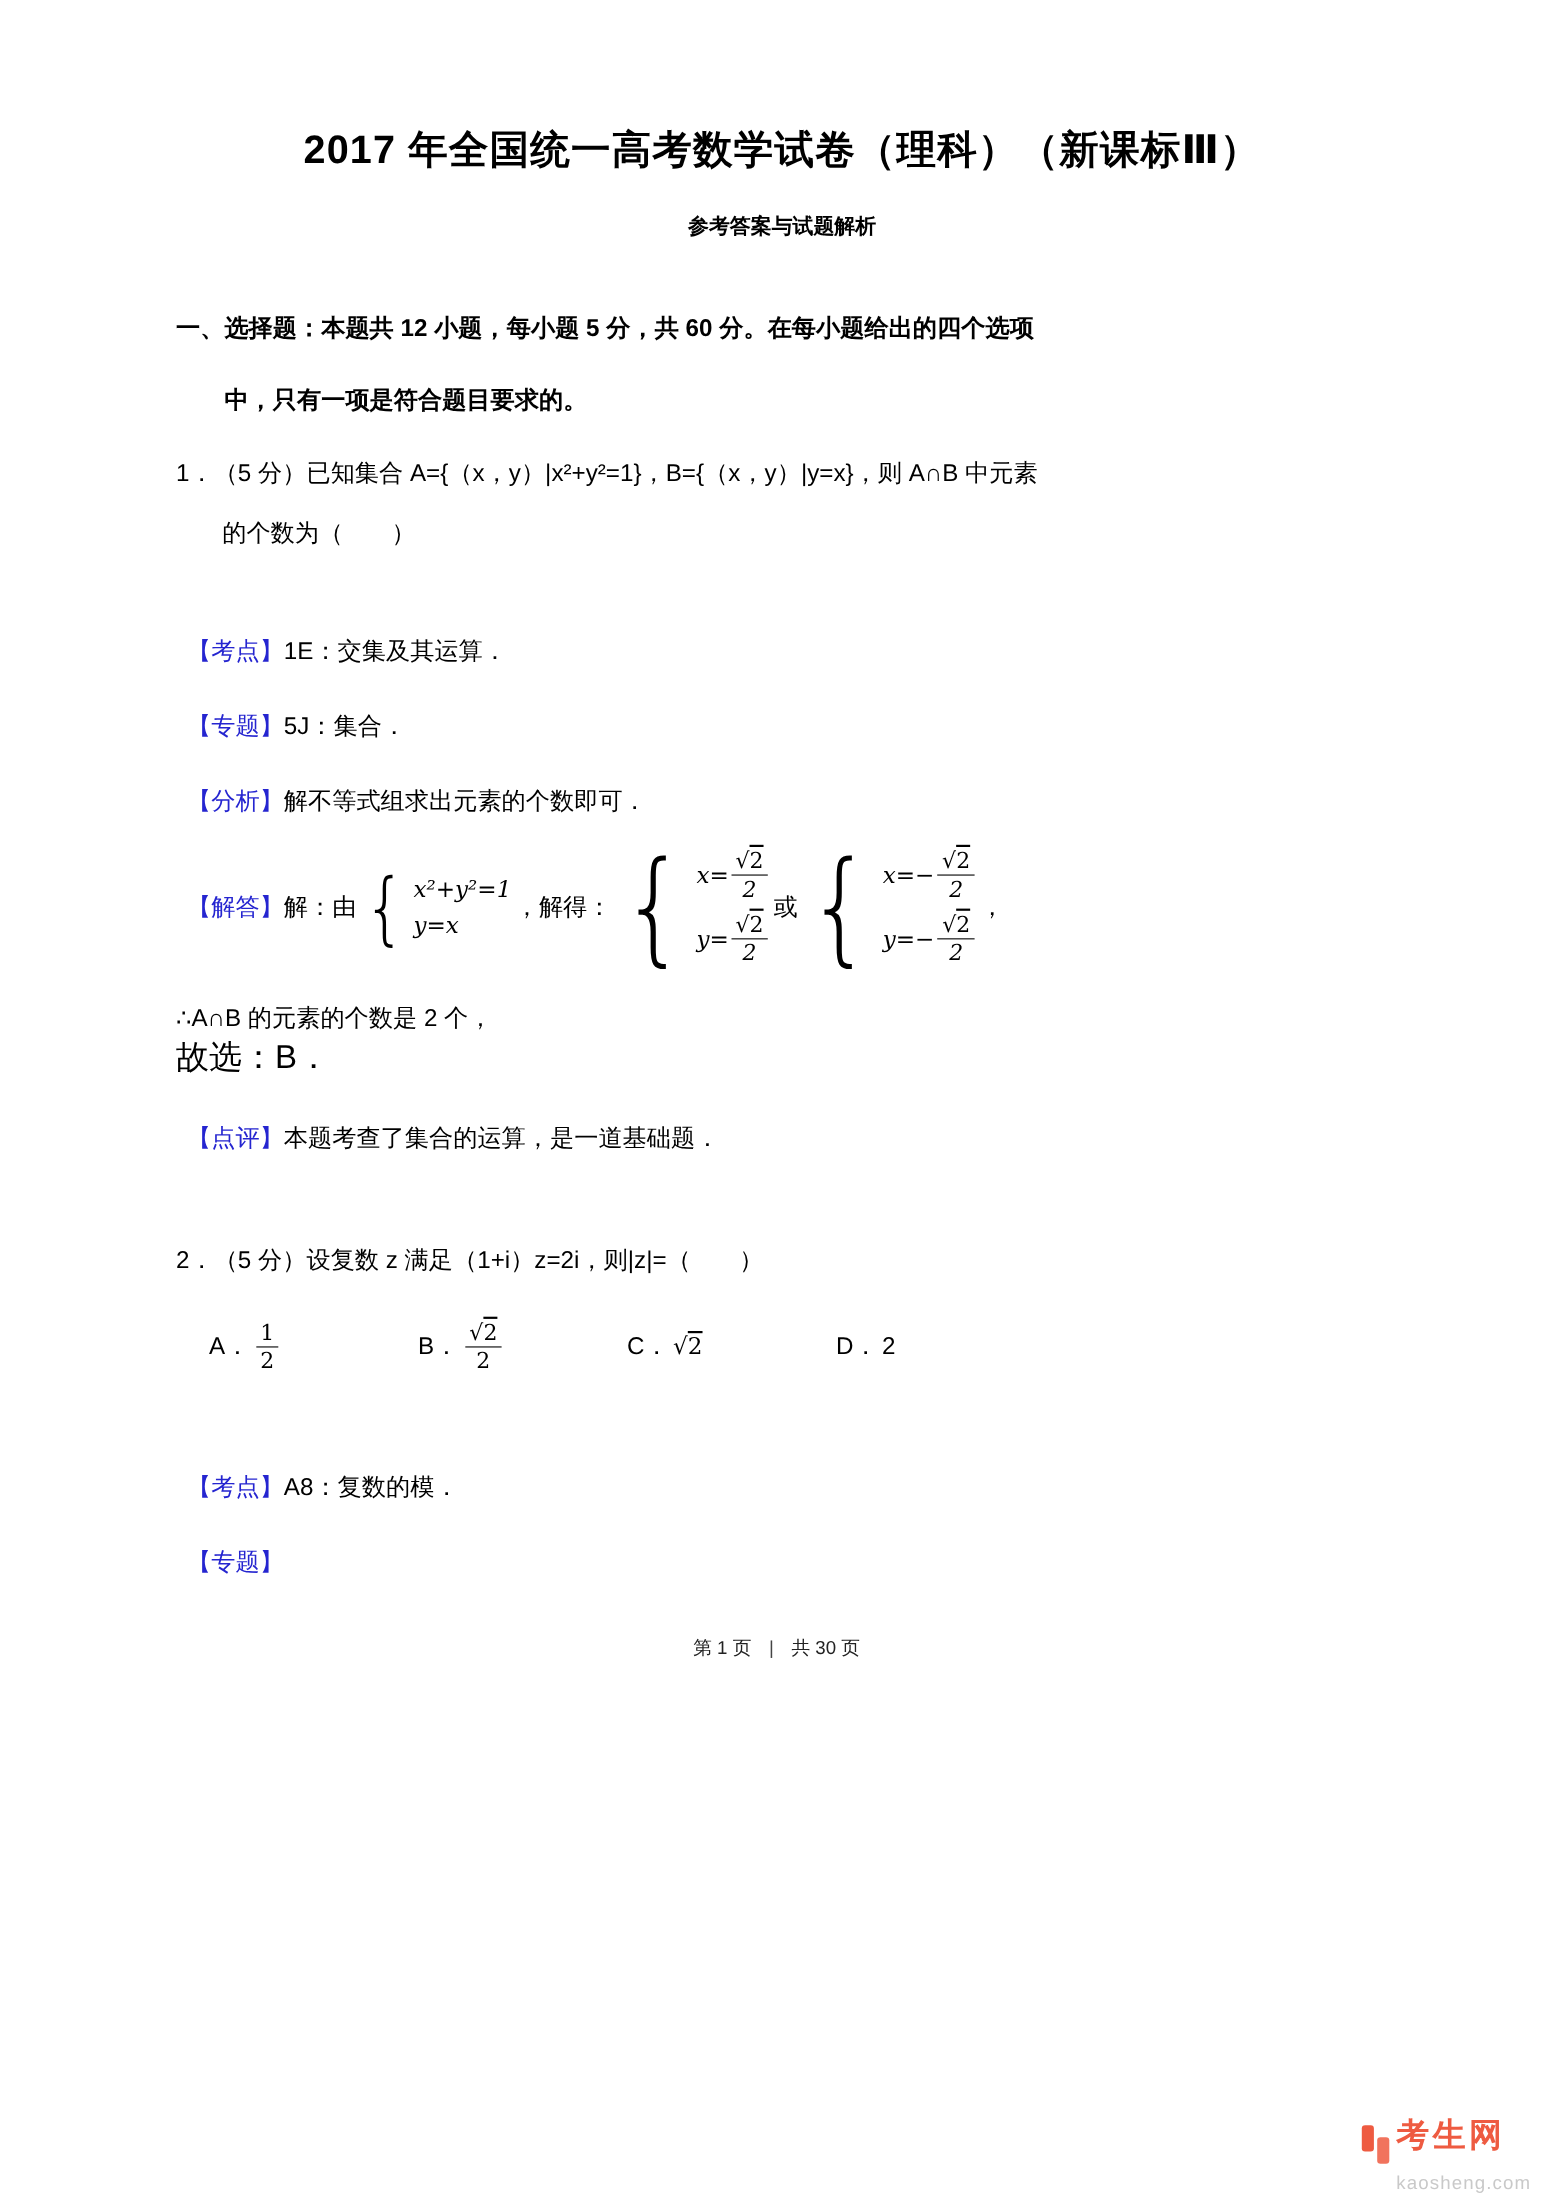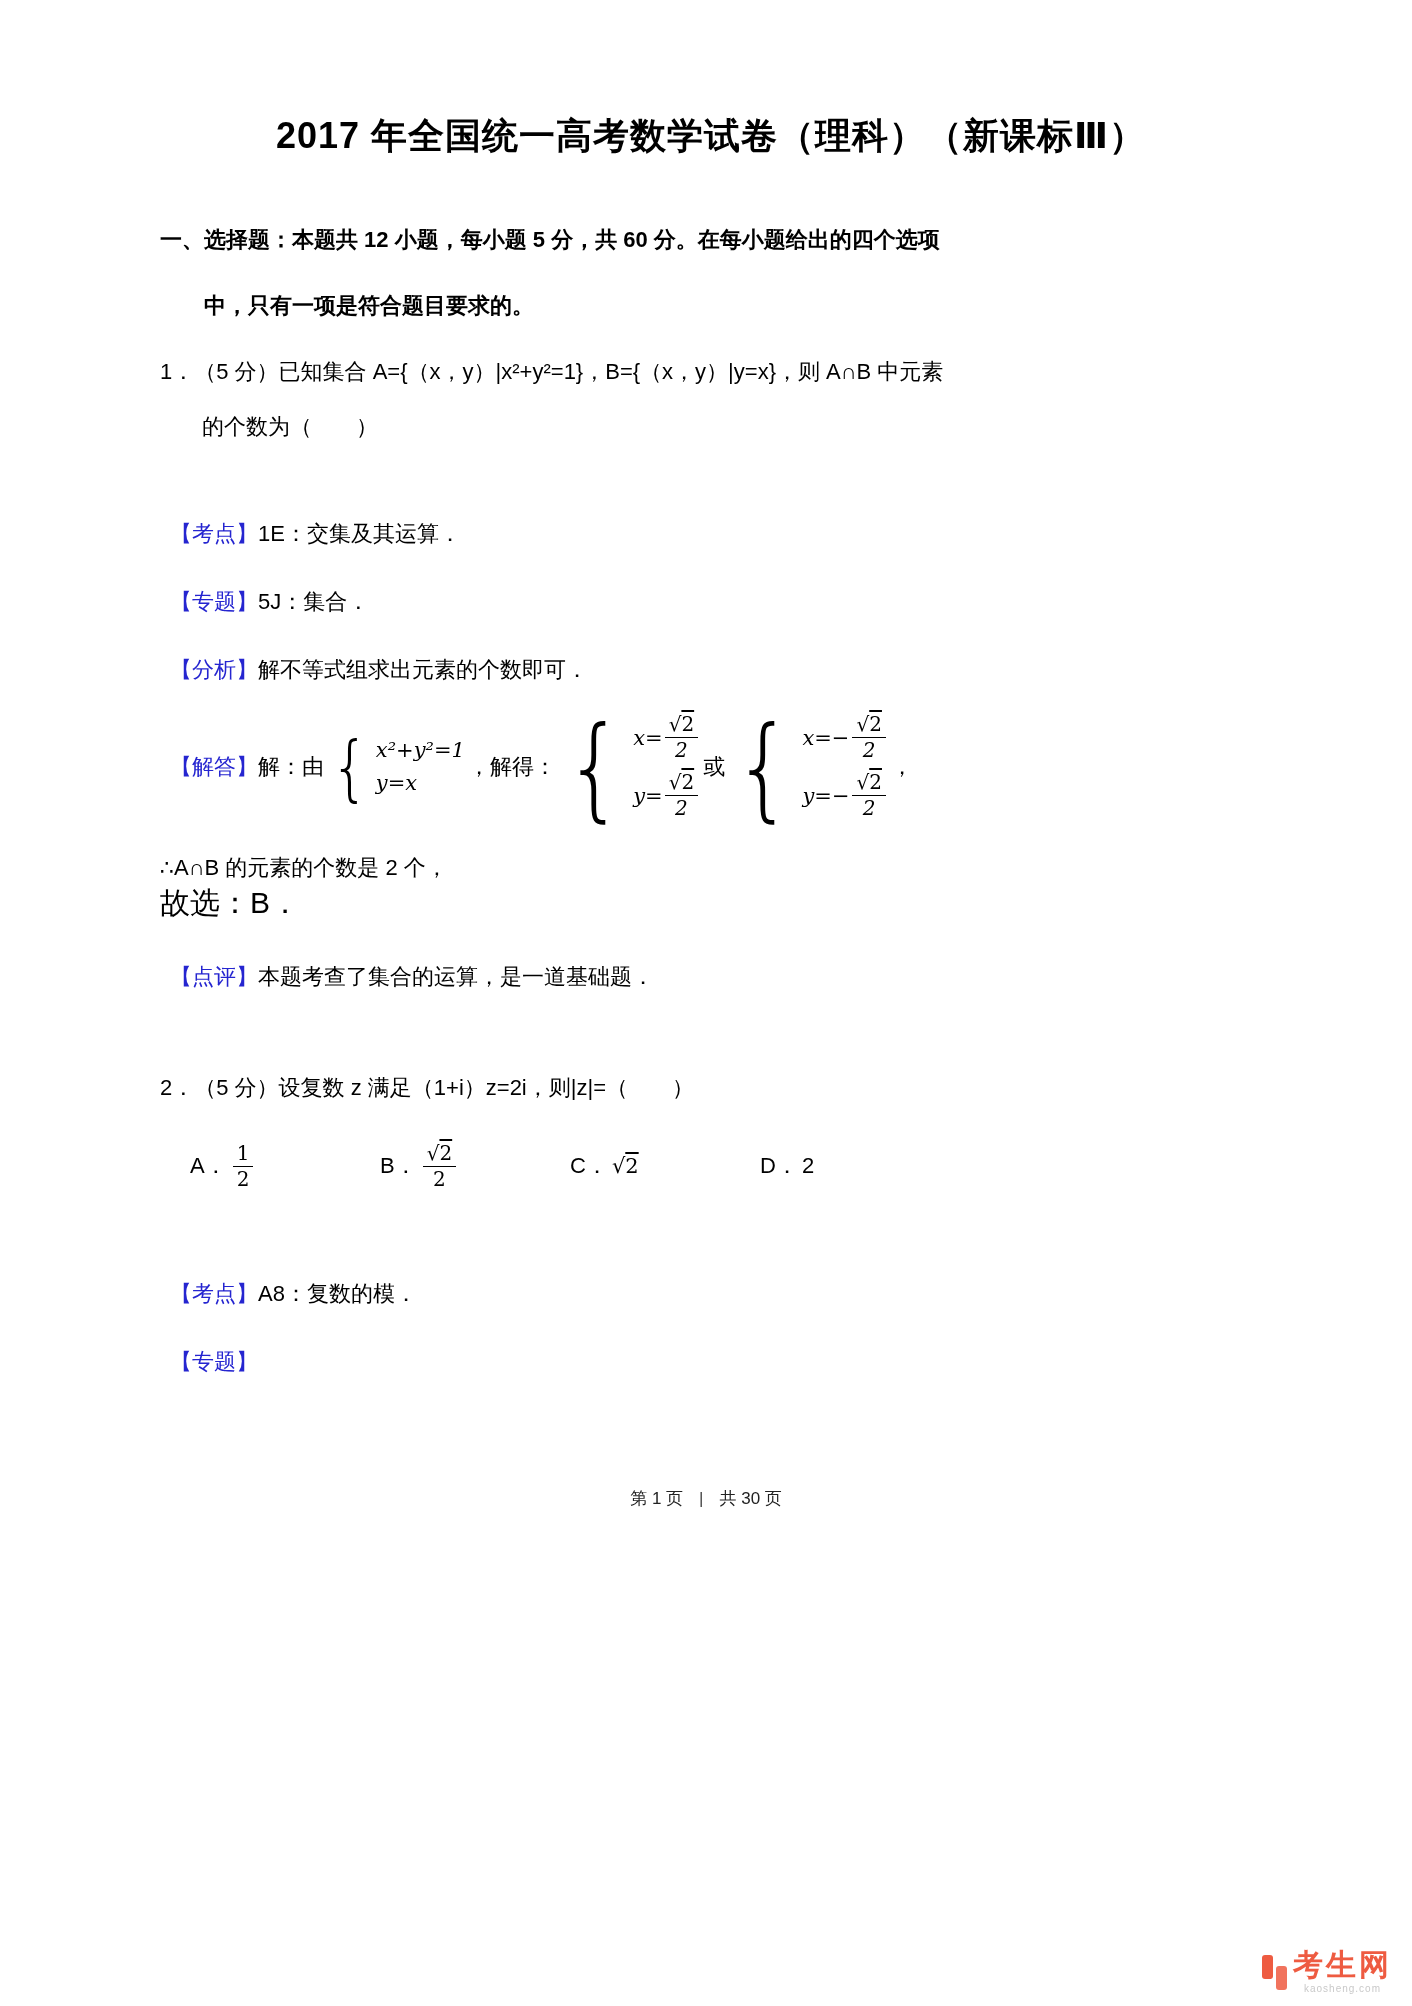--- a/index.html
+++ b/index.html
@@ -70,29 +70,30 @@
   .footer span { margin:0 8px; }
   .footer .sep { color:#444; }
 
   .brand { position:absolute; right:20px; bottom:12px; display:flex; align-items:flex-start; }
   .brand-icon { display:inline-flex; padding-top:6px; margin-right:6px; }
   .bar { width:11px; height:24px; border-radius:3px; background:var(--brand-orange,#ee5b41); display:inline-block; }
   .b1 { margin-right:3px; }
   .b2 { margin-top:11px; opacity:.85; }
   .brand-text { display:flex; flex-direction:column; line-height:1.05; }
   .brand-name { color:var(--brand-orange,#ee5b41); font-size:30px; font-weight:700; letter-spacing:3px; }
-  .brand-domain { color:var(--brand-gray,#c9c9c9); font-size:10px; letter-spacing:1px; margin-top:3px;text-align:center; }
+  .brand-domain { color:var(--brand-gray,#c9c9c9); font-size:17px; letter-spacing:1px; margin-top:19px;text-align:center; }
 </style>
 </head>
 <body>
 
 <div class="doc">
   <div class="content">
 
     <h1 class="title">2017 年全国统一高考数学试卷（理科）（新课标Ⅲ）</h1>
+    <h2 class="subtitle">参考答案与试题解析</h2>
 
     <div class="sec-heading">
       <div>一、选择题：本题共 12 小题，每小题 5 分，共 60 分。在每小题给出的四个选项</div>
       <div class="sec-line2">中，只有一项是符合题目要求的。</div>
     </div>
 
     <div class="para stem">
       <div>1．（5 分）已知集合 A={（x，y）|x²+y²=1}，B={（x，y）|y=x}，则 A∩B 中元素</div>
       <div class="line2">的个数为（　　）</div>
     </div>

